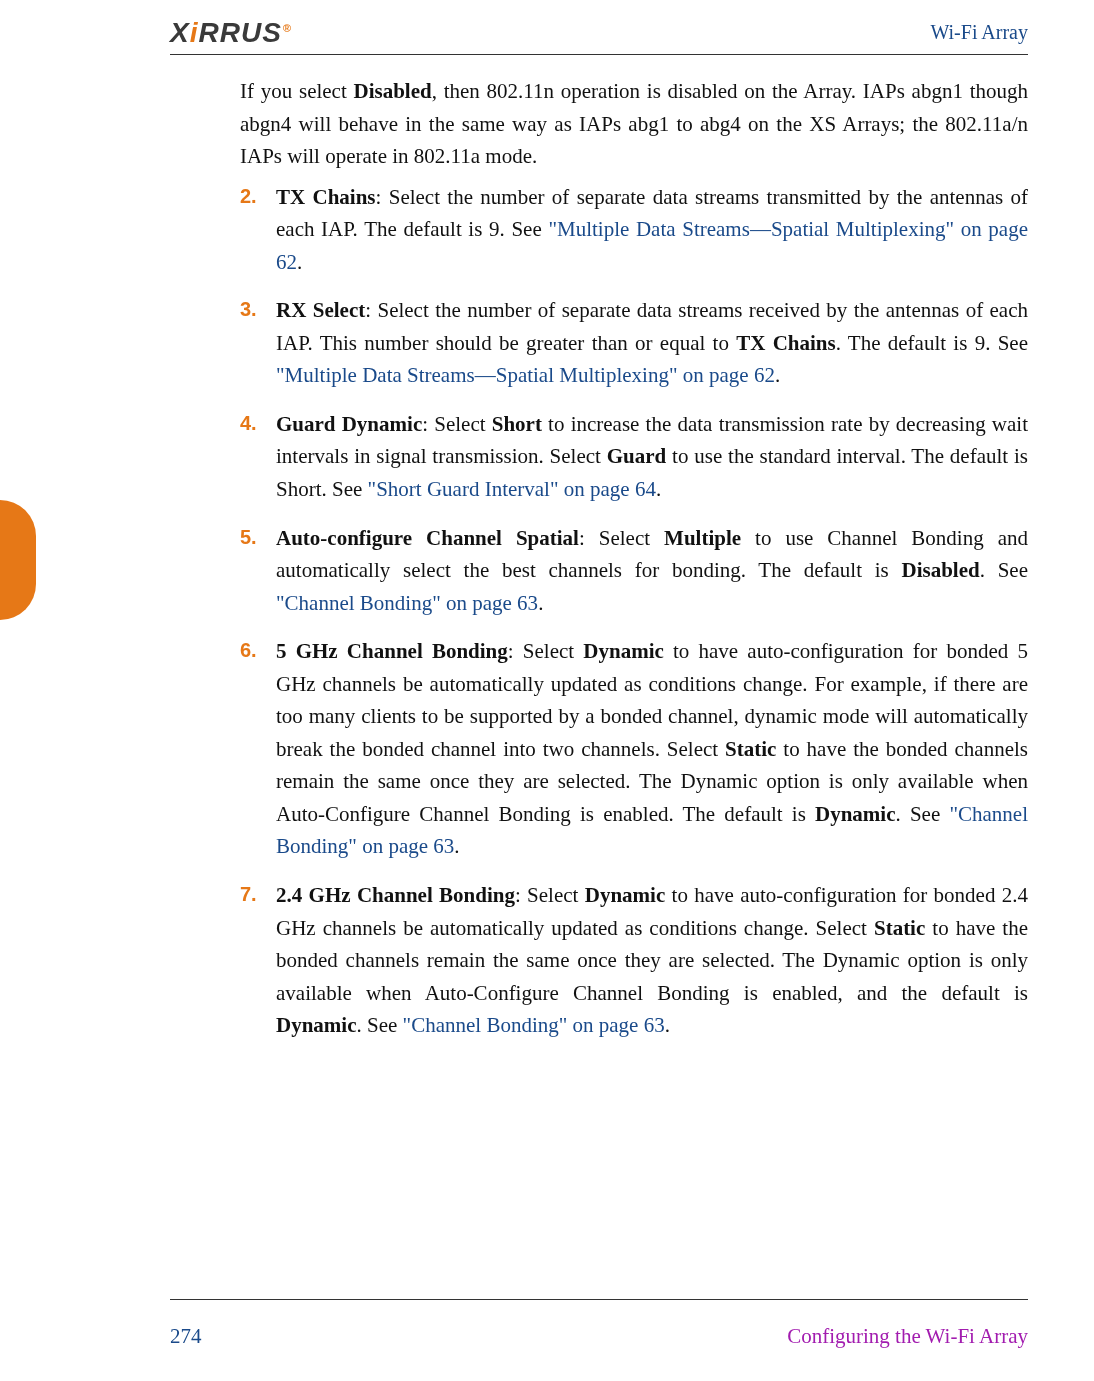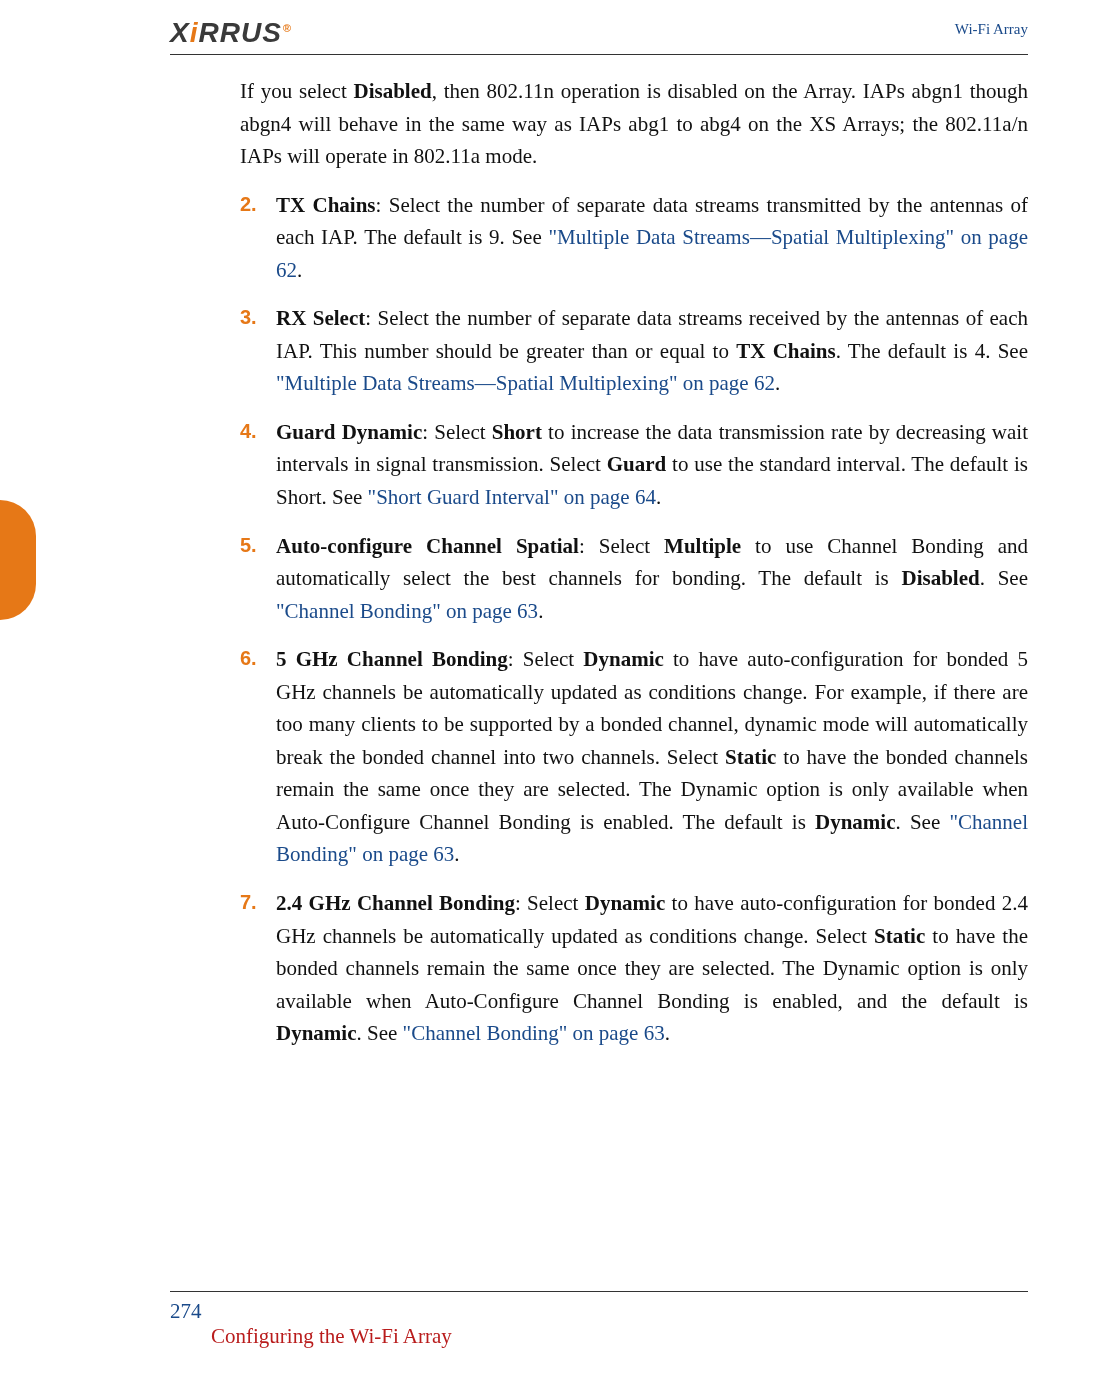--- a/index.html
+++ b/index.html
@@ -42,21 +42,21 @@
       font-size: 11px;
       vertical-align: super;
       color: #E67817;
       margin-left: 1px;
     }
     .header-label {
       position: absolute;
       right: 0;
       top: 6px;
       color: #1a4a8a;
-      font-size: 15px;
+      font-size: 20px;
     }
     .side-tab {
       position: absolute;
       left: 0;
       top: 500px;
       width: 36px;
       height: 120px;
       background: #E67817;
       border-radius: 0 60px 60px 0;
     }
@@ -64,21 +64,21 @@
       position: absolute;
       top: 75px;
       left: 240px;
       right: 66px;
       font-size: 21px;
       line-height: 1.55;
       color: #111;
     }
     .intro-para {
       text-align: justify;
-      margin-bottom: 16px;
+      margin-bottom: 8px;
     }
     .list-item {
       position: relative;
       padding-left: 36px;
       text-align: justify;
       margin-bottom: 16px;
     }
     .list-num {
       position: absolute;
       left: 0;
@@ -91,28 +91,27 @@
     .link {
       color: #1a4a8a;
     }
     .b { font-weight: bold; }
     .footer {
       position: absolute;
       bottom: 32px;
       left: 170px;
       right: 66px;
       border-top: 1.5px solid #333;
-      padding-top: 7px;
+      padding-top: 24px;
       display: flex;
       justify-content: space-between;
       font-size: 21px;
-      flex-direction: column;
     }
     .page-num { color: #1a4a8a; }
-    .section-name { color: #b91c1c; margin-left: 41px; }
+    .section-name { color: #a21caf; margin-left: 41px; }
   </style>
 </head>
 <body>
 
 <div class="header">
   <div class="logo">
     <span class="logo-text">
       <span>X</span><span class="logo-i">i</span><span>RRUS</span><span class="logo-reg">®</span>
     </span>
   </div>
@@ -126,21 +125,21 @@
     <span>If you select </span><span class="b">Disabled</span><span>, then 802.11n operation is disabled on the Array. IAPs abgn1 though abgn4 will behave in the same way as IAPs abg1 to abg4 on the XS Arrays; the 802.11a/n IAPs will operate in 802.11a mode.</span>
   </p>
 
   <div class="list-item">
     <span class="list-num">2.</span>
     <span class="b">TX Chains</span><span>: Select the number of separate data streams transmitted by the antennas of each IAP. The default is 9. See </span><span class="link">"Multiple Data Streams—Spatial Multiplexing" on page 62</span><span>.</span>
   </div>
 
   <div class="list-item">
     <span class="list-num">3.</span>
-    <span class="b">RX Select</span><span>: Select the number of separate data streams received by the antennas of each IAP. This number should be greater than or equal to </span><span class="b">TX Chains</span><span>. The default is 4. See </span><span class="link">"Multiple Data Streams—Spatial Multiplexing" on page 62</span><span>.</span>
+    <span class="b">RX Select</span><span>: Select the number of separate data streams received by the antennas of each IAP. This number should be greater than or equal to </span><span class="b">TX Chains</span><span>. The default is 9. See </span><span class="link">"Multiple Data Streams—Spatial Multiplexing" on page 62</span><span>.</span>
   </div>
 
   <div class="list-item">
     <span class="list-num">4.</span>
     <span class="b">Guard Dynamic</span><span>: Select </span><span class="b">Short</span><span> to increase the data transmission rate by decreasing wait intervals in signal transmission. Select </span><span class="b">Guard</span><span> to use the standard interval. The default is Short. See </span><span class="link">"Short Guard Interval" on page 64</span><span>.</span>
   </div>
 
   <div class="list-item">
     <span class="list-num">5.</span>
     <span class="b">Auto-configure Channel Spatial</span><span>: Select </span><span class="b">Multiple</span><span> to use Channel Bonding and automatically select the best channels for bonding. The default is </span><span class="b">Disabled</span><span>. See </span><span class="link">"Channel Bonding" on page 63</span><span>.</span>

